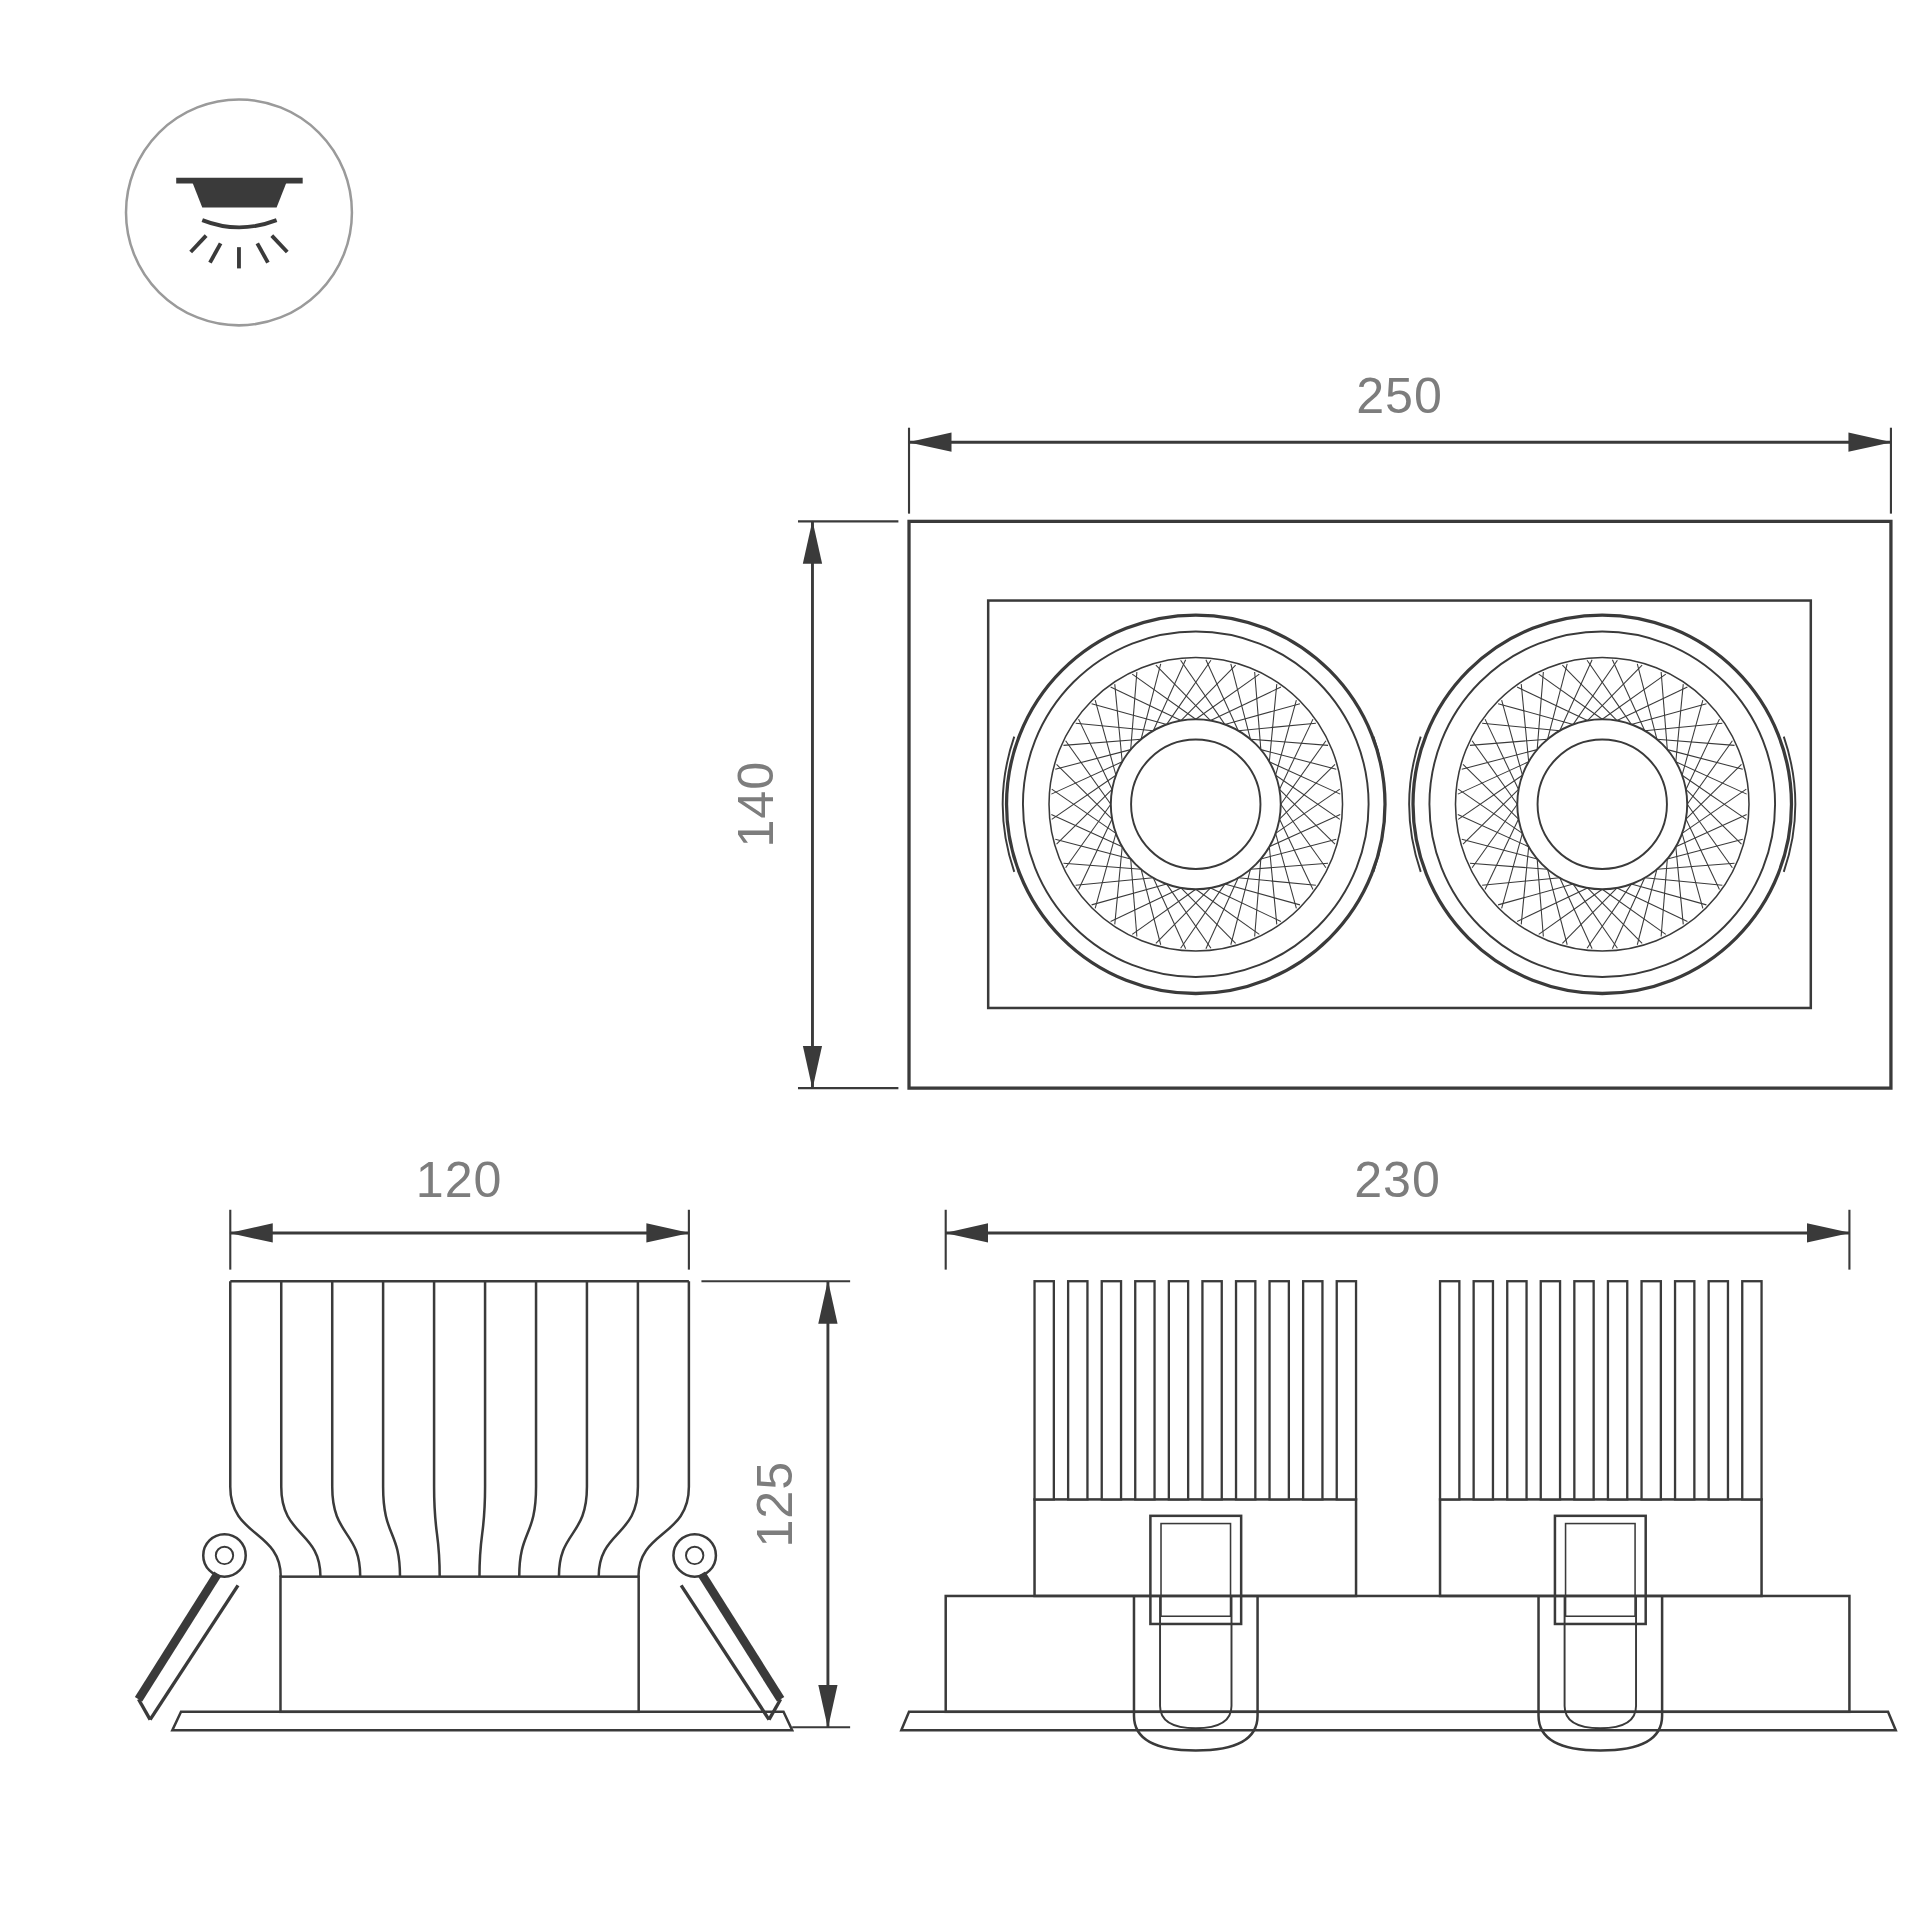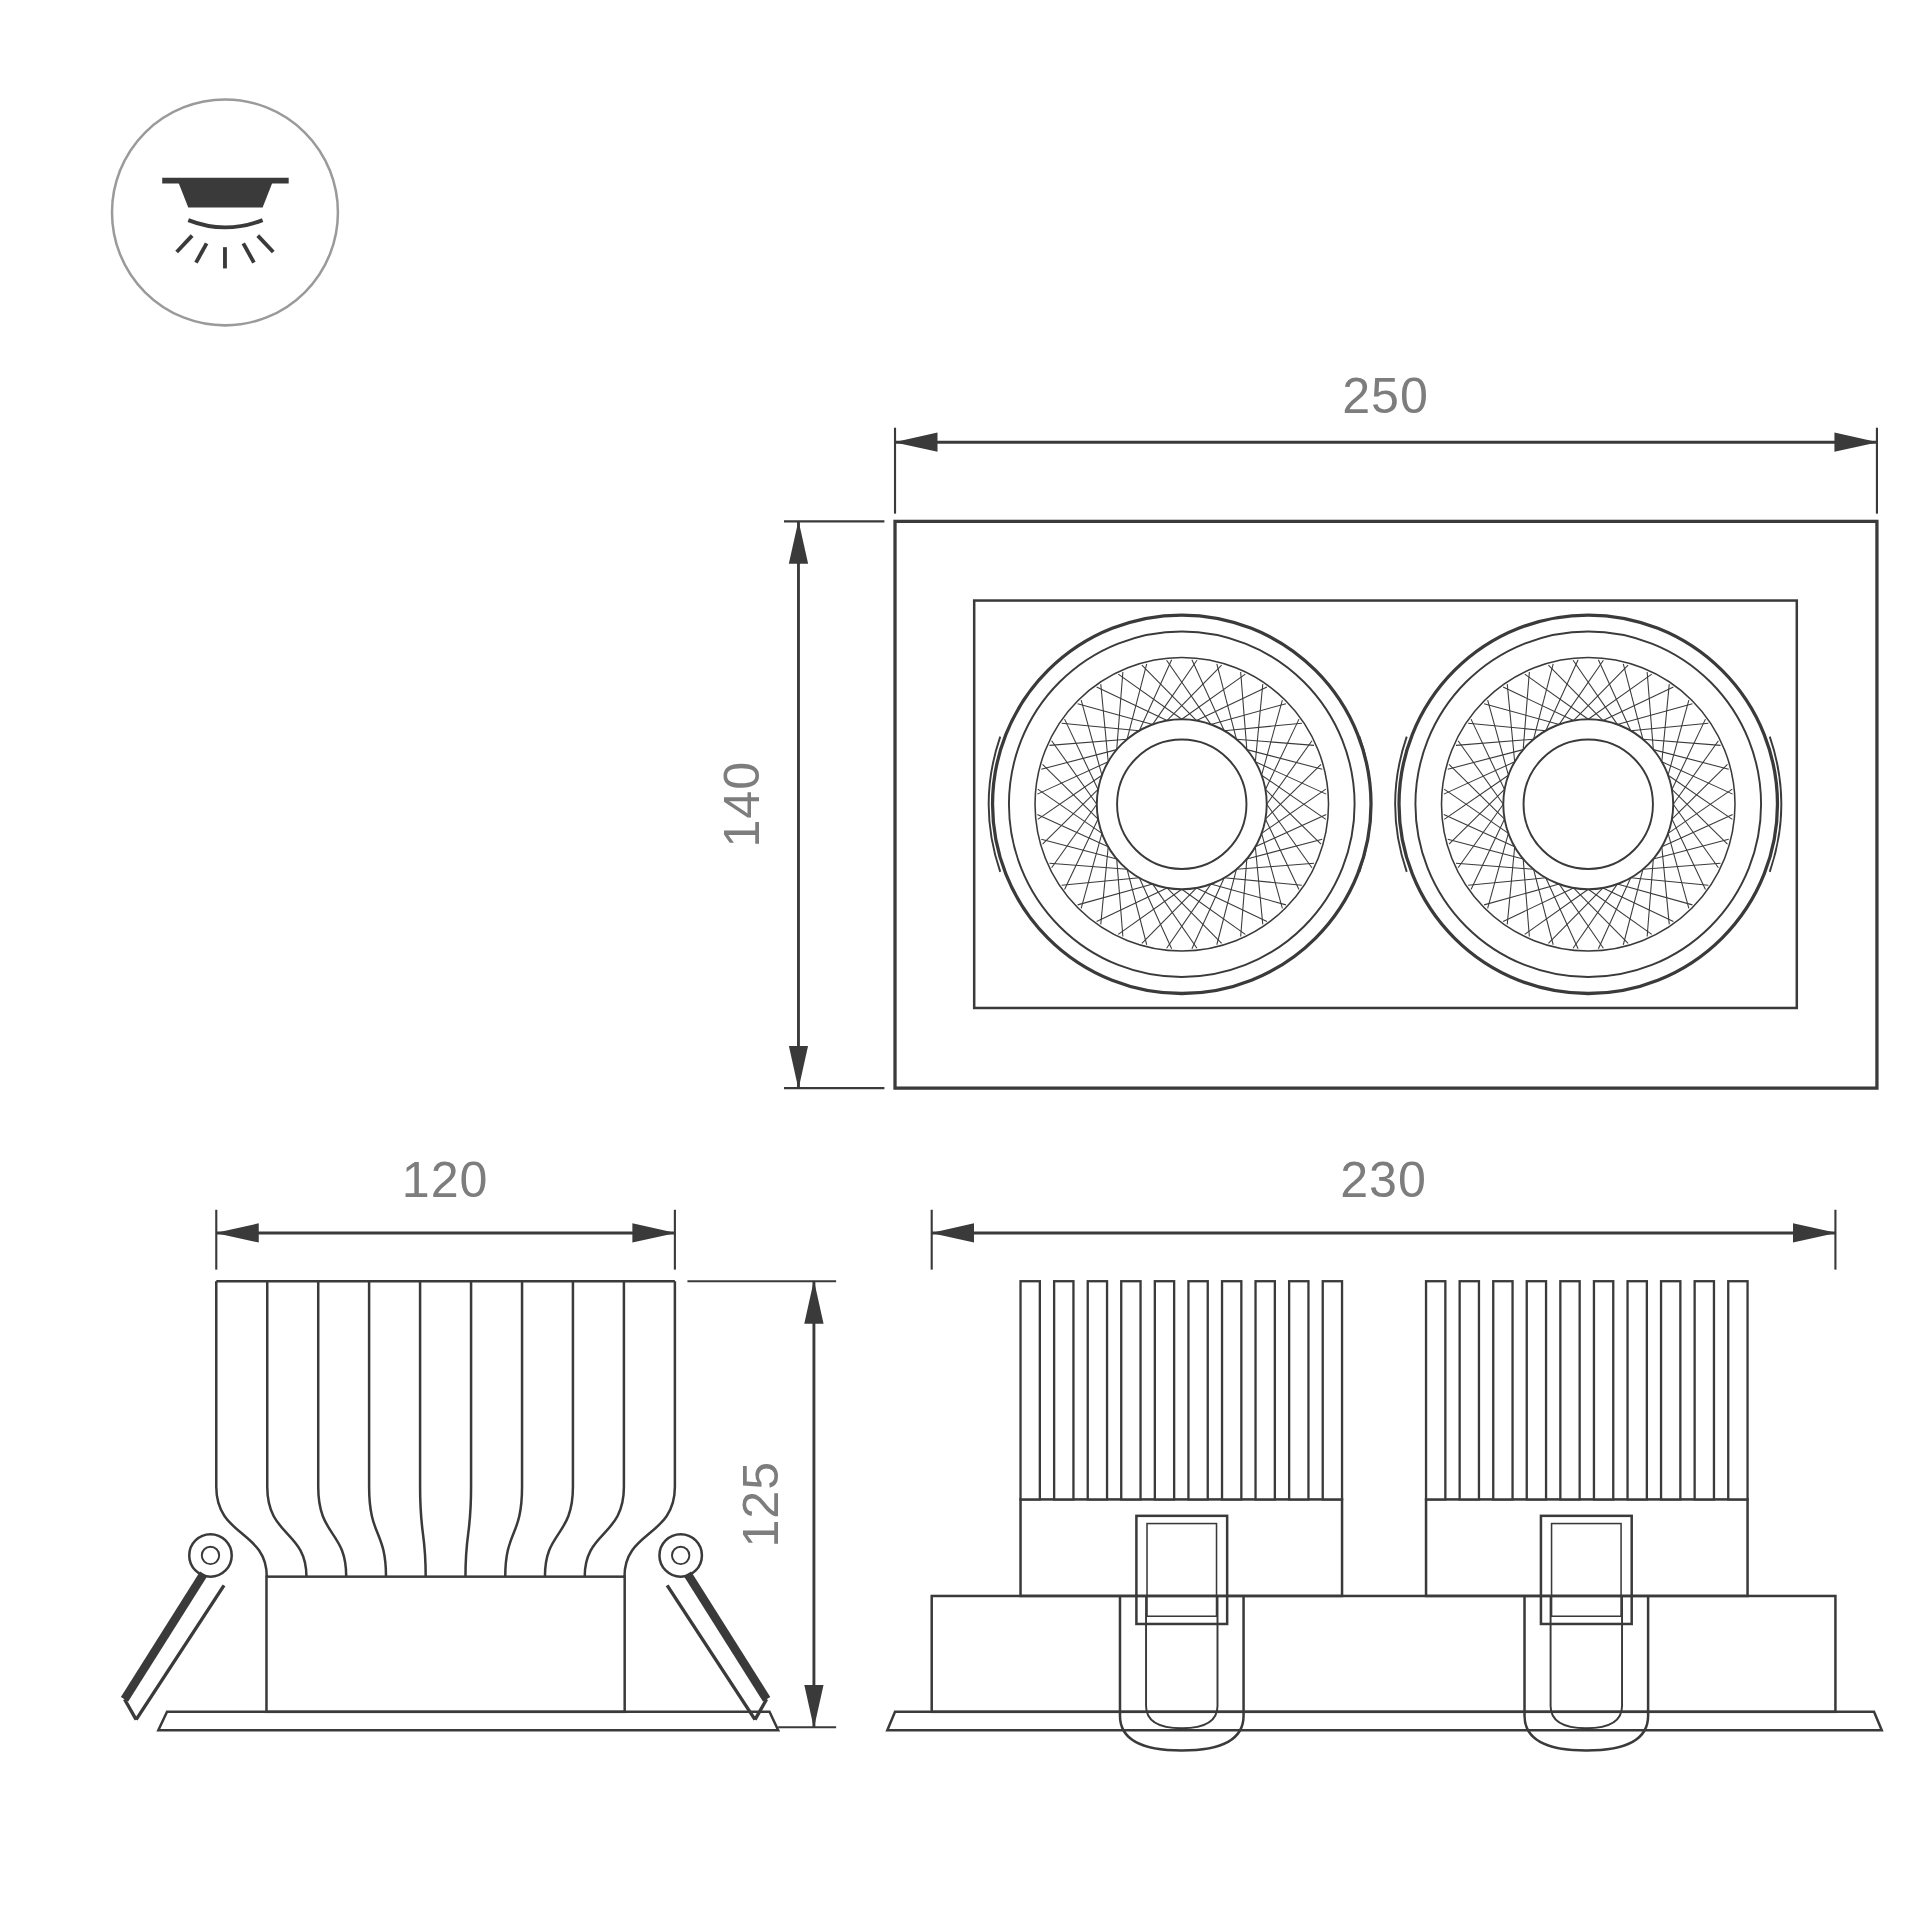--- a/index.html
+++ b/index.html
@@ -1,16 +1,16 @@
 <!DOCTYPE html>
 <html><head>
 <meta charset="utf-8">
 <style>
   html,body{margin:0;padding:0;background:#ffffff;}
-  .canvas{width:1566px;height:1931px;background:#ffffff;position:relative;}
+  .canvas{width:1566px;height:1931px;background:#ffffff;position:relative;padding-left:14px;}
   svg{display:block;}
   .ext{stroke:#3a3a3a;stroke-width:2.2;fill:none;}
   .dim{stroke:#3a3a3a;stroke-width:3;fill:none;}
   .o34{fill:none;stroke:#3a3a3a;stroke-width:3.4;}
   .o26{fill:none;stroke:#3a3a3a;stroke-width:2.6;}
   .o2{fill:none;stroke:#3a3a3a;stroke-width:2;}
   .o16{fill:none;stroke:#3a3a3a;stroke-width:1.6;}
   .dtext{font-family:"Liberation Sans",sans-serif;font-size:52px;letter-spacing:1px;text-anchor:middle;}
   .iconline{stroke:#3a3a3a;fill:none;}
 </style>

